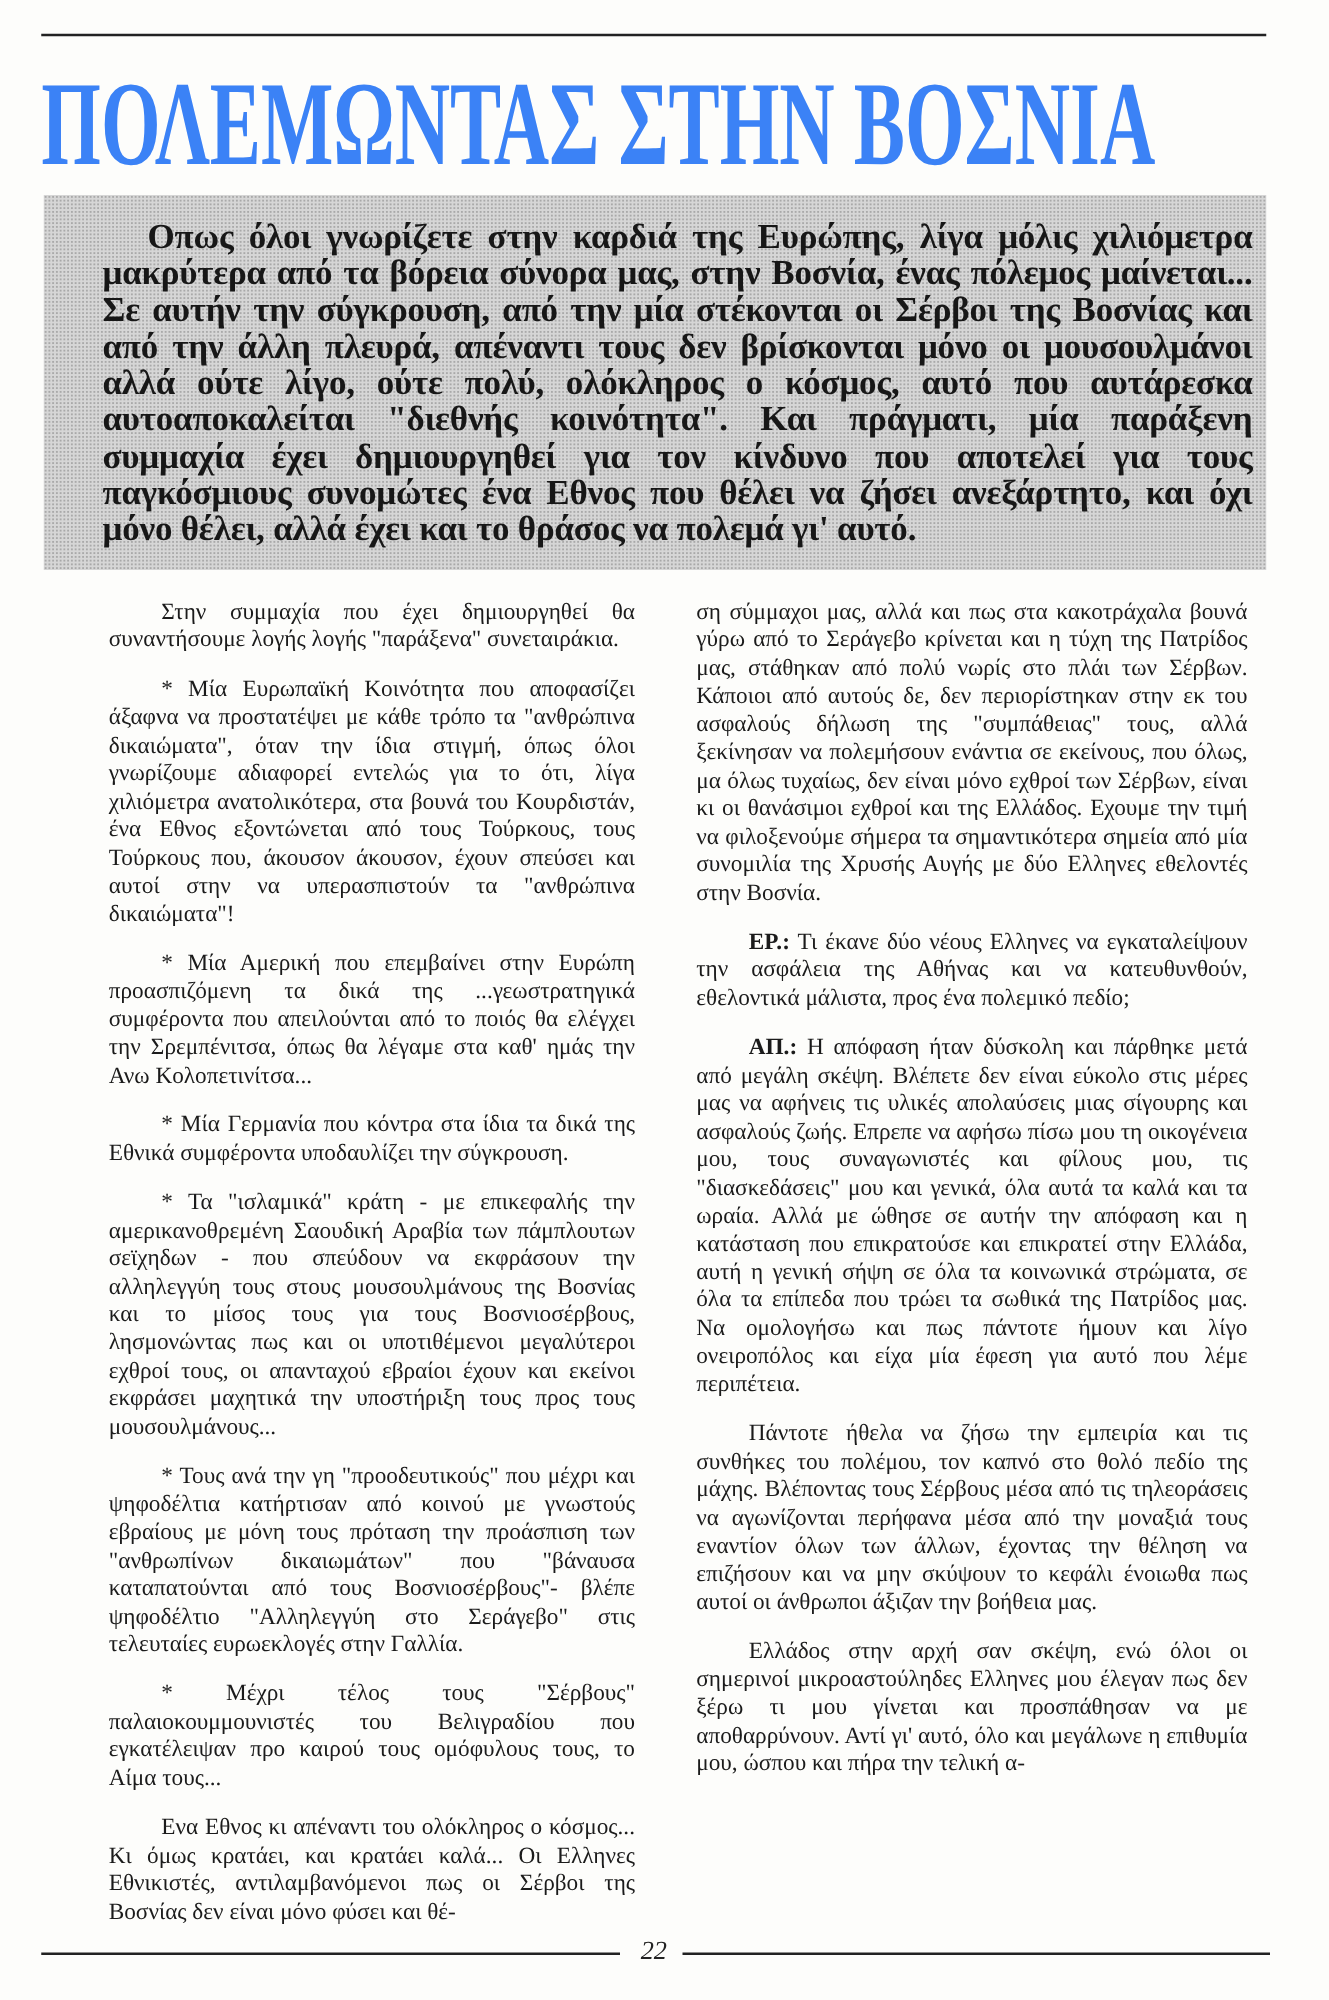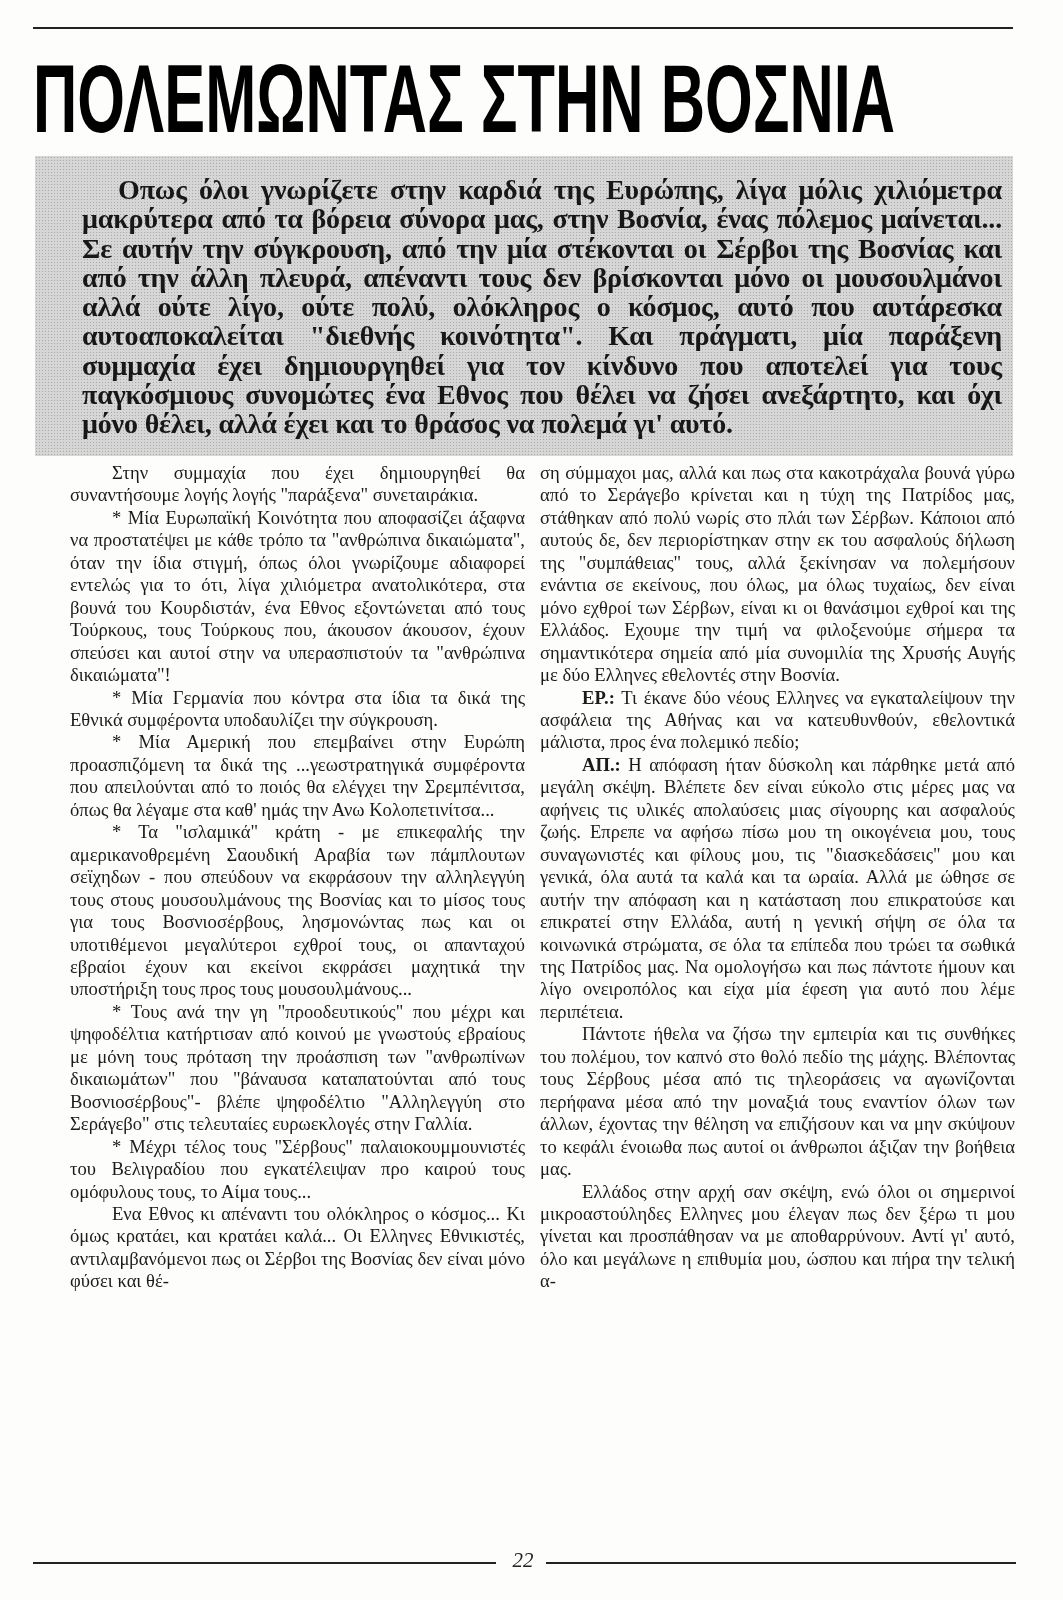--- a/index.html
+++ b/index.html
@@ -3,22 +3,22 @@
 <meta charset="utf-8">
 <style>
   html, body { margin: 0; padding: 0; }
   body {
     width: 1063px; height: 1600px; background: #fdfdfb; position: relative;
     overflow: hidden; font-family: "Liberation Serif", "DejaVu Serif", serif; color: #1a1a1a;
   }
   .top-rule { position: absolute; left: 33px; top: 27px; width: 980px; height: 2px; background: #222; }
   .title {
     position: absolute; left: 33px; top: 54px; width: 980px; height: 90px;
-    font-family: Liberation Sans, sans-serif; font-weight: bold;
-    font-size: 96px; line-height: 90px; color: #000000; white-space: nowrap;
+    font-family: Liberation Serif, serif; font-weight: bold;
+    font-size: 96px; line-height: 90px; color: #3b82f6; white-space: nowrap;
     transform-origin: left top; letter-spacing: 0px;
   }
   .title span { display: inline-block; transform: scaleX(0.62); transform-origin: left top; }
   .lead-box {
     position: absolute; left: 35px; top: 156px; width: 978px; height: 300px;
     background-color: #d6d6d6;
     background-image: radial-gradient(#a9a9a9 0.6px, transparent 0.9px);
     background-size: 3px 3px;
   }
   .lead-text {
@@ -27,21 +27,21 @@
     font-size: 28px; line-height: 29.3px; text-align: justify; color: #171717;
     text-indent: 36px; letter-spacing: -0.15px;
   }
   .col {
     position: absolute; top: 462px; width: 460px;
     font-family: "Liberation Serif", "DejaVu Serif", serif; font-size: 18.6px;
     line-height: 22.45px; text-align: justify; color: #1b1b1b;
   }
   .col-left { left: 70px; width: 455px; }
   .col-right { left: 540px; width: 475px; }
-  .col p { margin: 0; text-indent: 42px; }
+  .col p { margin: 17px; text-indent: 42px; }
   .col p.noindent { text-indent: 0; }
   .label { font-weight: bold; }
   .footer-rule-left { position: absolute; left: 33px; top: 1562px; width: 463px; height: 2px; background: #222; }
   .footer-rule-right { position: absolute; left: 546px; top: 1562px; width: 470px; height: 2px; background: #222; }
   .page-number {
     position: absolute; left: 503px; top: 1548px; width: 40px; text-align: center;
     font-family: "Liberation Serif", serif; font-size: 21px; color: #222; font-style: italic;
   }
 </style>
 </head>
@@ -52,22 +52,22 @@
 <h1 class="title" style="margin:0;">
   <span style="transform: scaleX(0.638859);">ΠΟΛΕΜΩΝΤΑΣ ΣΤΗΝ ΒΟΣΝΙΑ</span>
 </h1>
 
 <div class="lead-box"></div>
 <p class="lead-text" style="margin:0;">Οπως όλοι γνωρίζετε στην καρδιά της Ευρώπης, λίγα μόλις χιλιόμετρα μακρύτερα από τα βόρεια σύνορα μας, στην Βοσνία, ένας πόλεμος μαίνεται... Σε αυτήν την σύγκρουση, από την μία στέκονται οι Σέρβοι της Βοσνίας και από την άλλη πλευρά, απέναντι τους δεν βρίσκονται μόνο οι μουσουλμάνοι αλλά ούτε λίγο, ούτε πολύ, ολόκληρος ο κόσμος, αυτό που αυτάρεσκα αυτοαποκαλείται "διεθνής κοινότητα". Και πράγματι, μία παράξενη συμμαχία έχει δημιουργηθεί για τον κίνδυνο που αποτελεί για τους παγκόσμιους συνομώτες ένα Εθνος που θέλει να ζήσει ανεξάρτητο, και όχι μόνο θέλει, αλλά έχει και το θράσος να πολεμά γι' αυτό.</p>
 
 <div class="col col-left">
   <p>Στην συμμαχία που έχει δημιουργηθεί θα συναντήσουμε λογής λογής "παράξενα" συνεταιράκια.</p>
   <p>* Μία Ευρωπαϊκή Κοινότητα που αποφασίζει άξαφνα να προστατέψει με κάθε τρόπο τα "ανθρώπινα δικαιώματα", όταν την ίδια στιγμή, όπως όλοι γνωρίζουμε αδιαφορεί εντελώς για το ότι, λίγα χιλιόμετρα ανατολικότερα, στα βουνά του Κουρδιστάν, ένα Εθνος εξοντώνεται από τους Τούρκους, τους Τούρκους που, άκουσον άκουσον, έχουν σπεύσει και αυτοί στην να υπερασπιστούν τα "ανθρώπινα δικαιώματα"!</p>
+  <p>* Μία Αμερική που επεμβαίνει στην Ευρώπη προασπιζόμενη τα δικά της ...γεωστρατηγικά συμφέροντα που απειλούνται από το ποιός θα ελέγχει την Σρεμπένιτσα, όπως θα λέγαμε στα καθ' ημάς την Ανω Κολοπετινίτσα...</p>
   <p>* Μία Γερμανία που κόντρα στα ίδια τα δικά της Εθνικά συμφέροντα υποδαυλίζει την σύγκρουση.</p>
-  <p>* Μία Αμερική που επεμβαίνει στην Ευρώπη προασπιζόμενη τα δικά της ...γεωστρατηγικά συμφέροντα που απειλούνται από το ποιός θα ελέγχει την Σρεμπένιτσα, όπως θα λέγαμε στα καθ' ημάς την Ανω Κολοπετινίτσα...</p>
   <p>* Τα "ισλαμικά" κράτη - με επικεφαλής την αμερικανοθρεμένη Σαουδική Αραβία των πάμπλουτων σεϊχηδων - που σπεύδουν να εκφράσουν την αλληλεγγύη τους στους μουσουλμάνους της Βοσνίας και το μίσος τους για τους Βοσνιοσέρβους, λησμονώντας πως και οι υποτιθέμενοι μεγαλύτεροι εχθροί τους, οι απανταχού εβραίοι έχουν και εκείνοι εκφράσει μαχητικά την υποστήριξη τους προς τους μουσουλμάνους...</p>
   <p>* Τους ανά την γη "προοδευτικούς" που μέχρι και ψηφοδέλτια κατήρτισαν από κοινού με γνωστούς εβραίους με μόνη τους πρόταση την προάσπιση των "ανθρωπίνων δικαιωμάτων" που "βάναυσα καταπατούνται από τους Βοσνιοσέρβους"- βλέπε ψηφοδέλτιο "Αλληλεγγύη στο Σεράγεβο" στις τελευταίες ευρωεκλογές στην Γαλλία.</p>
   <p>* Μέχρι τέλος τους "Σέρβους" παλαιοκουμμουνιστές του Βελιγραδίου που εγκατέλειψαν προ καιρού τους ομόφυλους τους, το Αίμα τους...</p>
   <p>Ενα Εθνος κι απέναντι του ολόκληρος ο κόσμος... Κι όμως κρατάει, και κρατάει καλά... Οι Ελληνες Εθνικιστές, αντιλαμβανόμενοι πως οι Σέρβοι της Βοσνίας δεν είναι μόνο φύσει και θέ-</p>
 </div>
 
 <div class="col col-right">
   <p class="noindent">ση σύμμαχοι μας, αλλά και πως στα κακοτράχαλα βουνά γύρω από το Σεράγεβο κρίνεται και η τύχη της Πατρίδος μας, στάθηκαν από πολύ νωρίς στο πλάι των Σέρβων. Κάποιοι από αυτούς δε, δεν περιορίστηκαν στην εκ του ασφαλούς δήλωση της "συμπάθειας" τους, αλλά ξεκίνησαν να πολεμήσουν ενάντια σε εκείνους, που όλως, μα όλως τυχαίως, δεν είναι μόνο εχθροί των Σέρβων, είναι κι οι θανάσιμοι εχθροί και της Ελλάδος. Εχουμε την τιμή να φιλοξενούμε σήμερα τα σημαντικότερα σημεία από μία συνομιλία της Χρυσής Αυγής με δύο Ελληνες εθελοντές στην Βοσνία.</p>
   <p><span class="label">ΕΡ.:</span><span> Τι έκανε δύο νέους Ελληνες να εγκαταλείψουν την ασφάλεια της Αθήνας και να κατευθυνθούν, εθελοντικά μάλιστα, προς ένα πολεμικό πεδίο;</span></p>
   <p><span class="label">ΑΠ.:</span><span> Η απόφαση ήταν δύσκολη και πάρθηκε μετά από μεγάλη σκέψη. Βλέπετε δεν είναι εύκολο στις μέρες μας να αφήνεις τις υλικές απολαύσεις μιας σίγουρης και ασφαλούς ζωής. Επρεπε να αφήσω πίσω μου τη οικογένεια μου, τους συναγωνιστές και φίλους μου, τις "διασκεδάσεις" μου και γενικά, όλα αυτά τα καλά και τα ωραία. Αλλά με ώθησε σε αυτήν την απόφαση και η κατάσταση που επικρατούσε και επικρατεί στην Ελλάδα, αυτή η γενική σήψη σε όλα τα κοινωνικά στρώματα, σε όλα τα επίπεδα που τρώει τα σωθικά της Πατρίδος μας. Να ομολογήσω και πως πάντοτε ήμουν και λίγο ονειροπόλος και είχα μία έφεση για αυτό που λέμε περιπέτεια.</span></p>

